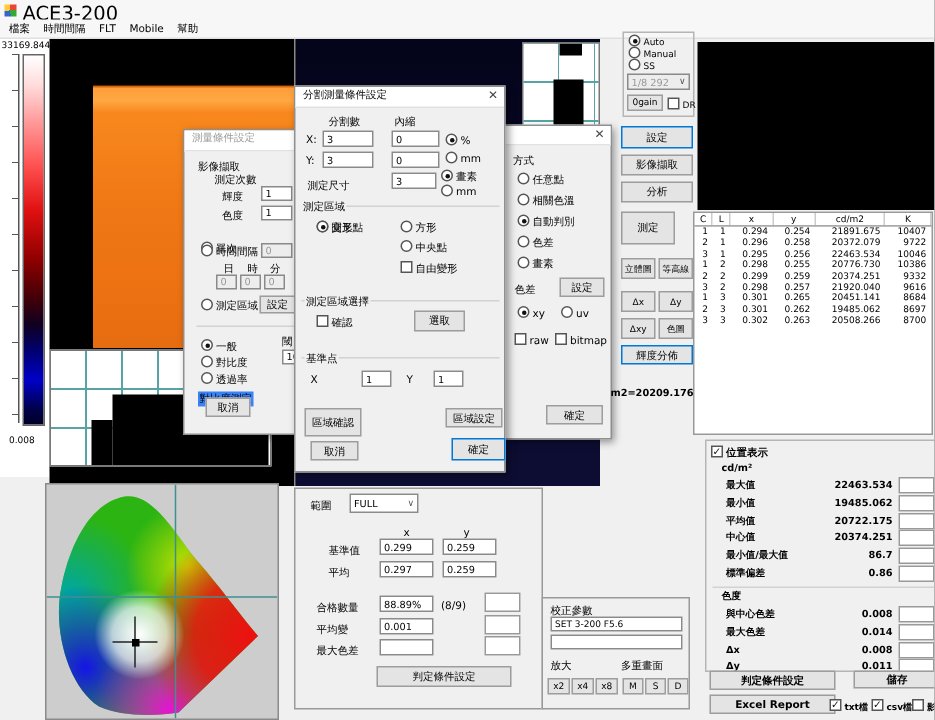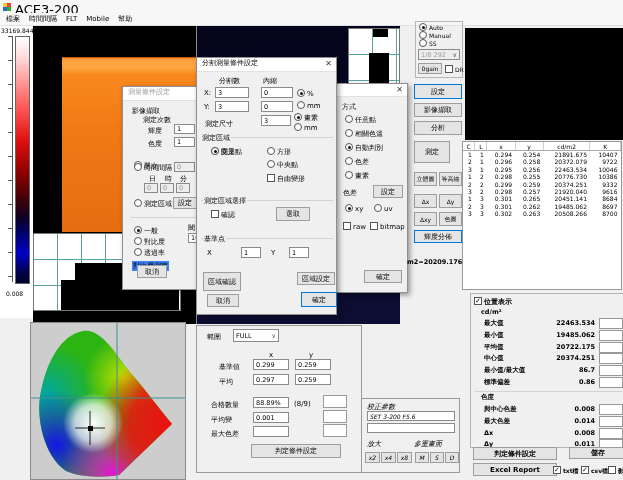--- a/index.html
+++ b/index.html
@@ -504,21 +504,21 @@
     <div class="ab" style="left:126px;top:69px;width:22px;height:11px;background:#fff;border:1px solid #999;"></div>
     <div class="ab txt" style="left:14px;top:89px;">平均變</div>
     <div class="fld" style="left:56px;top:86px;width:36px;height:11px;">0.001</div>
     <div class="ab" style="left:126px;top:84px;width:22px;height:11px;background:#fff;border:1px solid #999;"></div>
     <div class="ab txt" style="left:14px;top:103px;">最大色差</div>
     <div class="fld" style="left:56px;top:100px;width:36px;height:11px;"></div>
     <div class="ab" style="left:126px;top:98px;width:22px;height:11px;background:#fff;border:1px solid #999;"></div>
     <div class="btn" style="left:54px;top:118px;width:90px;height:14px;">判定條件設定</div>
   </div>
 
-  <div class="ab" style="left:361px;top:398px;width:99px;height:75px;border:1px solid #999;box-sizing:border-box;background:#f0f0f0;font-style:italic;">
+  <div class="ab" style="left:361px;top:398px;width:99px;height:75px;border:1px solid #999;box-sizing:border-box;background:#f0f0f0;">
     <div class="ab txt" style="left:5px;top:3px;">校正參數</div>
     <div class="fld" style="left:5px;top:12px;width:88px;height:10px;font-size:6px;">SET 3-200 F5.6</div>
     <div class="fld" style="left:5px;top:24px;width:88px;height:10px;"></div>
     <div class="ab txt" style="left:5px;top:40px;">放大</div>
     <div class="btn" style="left:3px;top:53px;width:15px;height:11px;font-size:6px;">x2</div>
     <div class="btn" style="left:19px;top:53px;width:15px;height:11px;font-size:6px;">x4</div>
     <div class="btn" style="left:35px;top:53px;width:15px;height:11px;font-size:6px;">x8</div>
     <div class="ab txt" style="left:52px;top:40px;">多重畫面</div>
     <div class="btn" style="left:53px;top:53px;width:14px;height:11px;font-size:6px;">M</div>
     <div class="btn" style="left:68px;top:53px;width:14px;height:11px;font-size:6px;">S</div>

